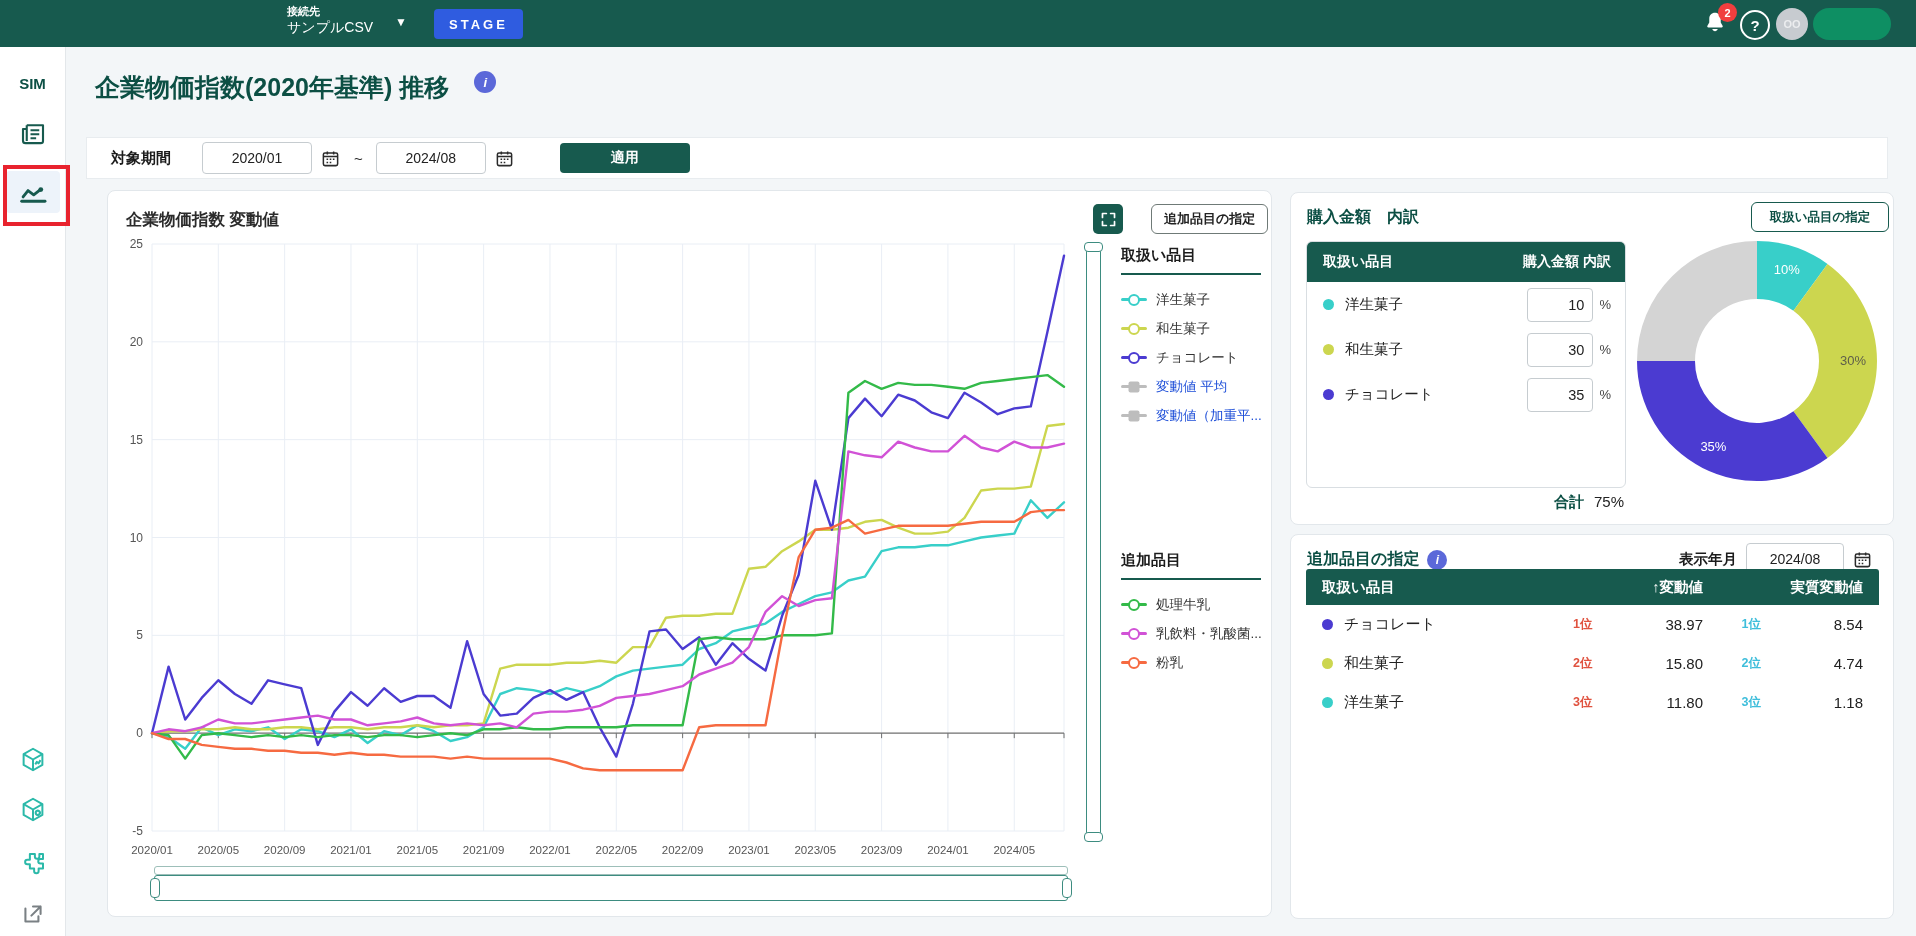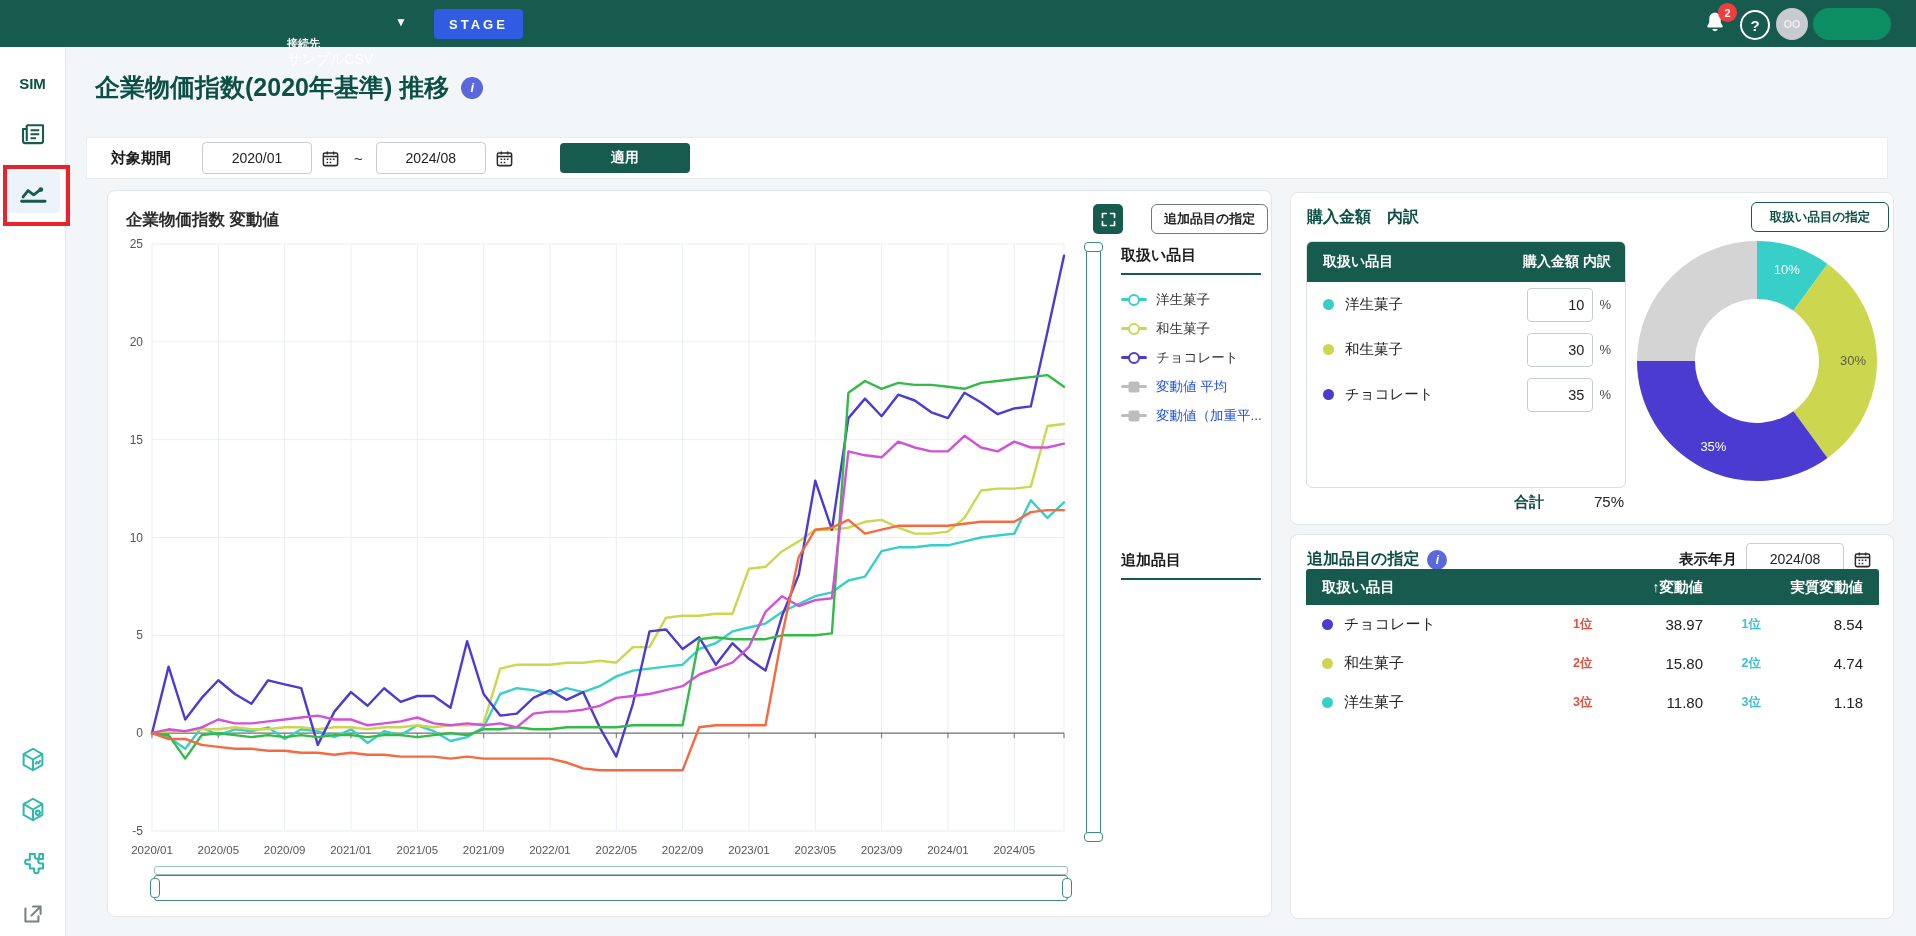--- a/index.html
+++ b/index.html
@@ -1,21 +1,21 @@
 <!DOCTYPE html>
 <html><head>
 <meta charset="utf-8">
 <style>
   html,body{margin:0;padding:0;background:#dfe3e6;font-family:"Liberation Sans","DejaVu Sans",sans-serif;}
   .screen{position:relative;width:1916px;height:936px;background:#F3F6F8;overflow:hidden;}
   
   .topbar{position:absolute;left:0;top:0;width:1916px;height:47px;background:#175A4E;color:#fff;}
   .logo{position:absolute;left:20px;top:0;height:47px;display:flex;align-items:center;gap:7px;}
   .logo-text{font-size:17px;font-weight:bold;letter-spacing:.5px;}
-  .conn{position:absolute;left:287px;top:5px;line-height:1.25;cursor:pointer;margin-top:32px;}
+  .conn{position:absolute;left:287px;top:5px;line-height:1.25;cursor:pointer;}
   .conn-label{font-size:11px;font-weight:bold;}
   .conn-value{font-size:14px;font-weight:normal;}
   .conn-caret{position:absolute;left:395px;top:15px;font-size:12px;cursor:pointer;}
   .stage{position:absolute;left:434px;top:9px;height:30px;padding:0 15px;background:#2F5CE0;color:#fff;
          font-size:13px;font-weight:bold;letter-spacing:3px;border-radius:4px;display:flex;align-items:center;}
   .bell-wrap{position:absolute;left:1702px;top:10px;width:28px;height:28px;cursor:pointer;}
   .badge{position:absolute;left:1718px;top:3px;min-width:19px;height:19px;background:#F03E3E;border-radius:50%;
          color:#fff;font-size:11px;font-weight:bold;display:flex;align-items:center;justify-content:center;}
   .help{position:absolute;left:1740px;top:10px;width:26px;height:26px;border:2px solid #fff;border-radius:50%;
         display:flex;align-items:center;justify-content:center;font-size:15px;font-weight:bold;cursor:pointer;}
@@ -23,21 +23,21 @@
           color:#ECEDEF;font-size:11px;font-weight:bold;display:flex;align-items:center;justify-content:center;}
   .user-pill{position:absolute;left:1813px;top:8px;width:78px;height:32px;background:#0E8F63;border-radius:16px;cursor:pointer;}
   
   .sidebar{position:absolute;left:0;top:47px;width:65px;height:889px;background:#fff;border-right:1px solid #E3E7EA;}
   .sim-label{position:absolute;left:0;top:28px;width:65px;text-align:center;color:#0C4F44;font-weight:bold;font-size:15px;}
   .nav-ic{position:absolute;left:0;width:65px;display:flex;justify-content:center;cursor:pointer;}
   .nav-active-tile{position:absolute;left:6px;top:124px;width:54px;height:42px;background:#EDF3FA;border-radius:4px;}
   .annot{position:absolute;left:3px;top:118px;width:59px;height:53px;border:4px solid #E8232E;}
   
   .main{position:absolute;left:65px;top:47px;width:1851px;height:889px;}
-  .page-title-row{position:absolute;left:30px;top:24px;display:flex;align-items:center;gap:12px;}
+  .page-title-row{position:absolute;left:30px;top:24px;display:flex;align-items:flex-start;gap:25px;}
   .page-title{font-size:25px;font-weight:bold;color:#0C4F44;}
   .info-ic{width:22px;height:22px;border-radius:50%;background:#5B68D9;color:#fff;font-size:13px;font-weight:bold;
            display:flex;align-items:center;justify-content:center;font-style:italic;}
   .period-bar{position:absolute;left:21px;top:90px;width:1802px;height:42px;background:#fff;border:1px solid #E8ECEF;
               display:flex;align-items:center;padding-left:24px;box-sizing:border-box;gap:9px;}
   .period-label{font-size:15px;font-weight:bold;color:#1c1c1c;margin-right:22px;}
   .date-input{width:104px;height:28px;border:1px solid #C6CCD0;border-radius:4px;text-align:center;font-size:14px;color:#222;
               font-family:inherit;}
   .tilde{font-size:15px;color:#222;margin:0 4px;}
   .apply-btn{margin-left:36px;width:130px;height:30px;background:#175A4E;color:#fff;border:none;border-radius:4px;
@@ -79,21 +79,21 @@
   .ptable-head .c1{padding-left:16px;flex:1;}
   .ptable-head .c2{padding-right:14px;}
   .prow{display:flex;align-items:center;height:45px;padding:0 14px 0 16px;}
   .dot{width:11px;height:11px;border-radius:50%;flex:0 0 11px;margin-right:11px;}
   .prow .pname{font-size:14.5px;color:#222;flex:1;}
   .pct-input{width:54px;height:30px;border:1px solid #C6CCD0;border-radius:4px;text-align:right;padding-right:8px;
              font-size:14.5px;color:#222;font-family:inherit;}
   .pct-unit{font-size:13px;color:#444;margin-left:6px;}
   .total-row{position:absolute;left:15px;top:300px;width:318px;text-align:right;font-size:15px;}
   .total-label{font-weight:bold;color:#0C4F44;margin-right:10px;}
-  .total-value{color:#222;margin-left:40px;}
+  .total-value{color:#222;}
   .donut-svg{position:absolute;left:326px;top:28px;}
   
   .ranking-card{left:1225px;top:487px;width:604px;height:385px;}
   .rk-right{position:absolute;left:388px;top:8px;display:flex;align-items:center;gap:9px;}
   .rk-month-label{font-size:14.5px;font-weight:bold;color:#1c1c1c;}
   .rtable-head{position:absolute;left:15px;top:34px;width:573px;height:36px;background:#175A4E;color:#fff;border-radius:3px 3px 0 0;
                display:grid;grid-template-columns:1fr 130px 160px;align-items:center;font-size:14.5px;font-weight:bold;
                padding:0 16px;box-sizing:border-box;}
   .rtable-head .h2,.rtable-head .h3{text-align:right;}
   .rtable-body{position:absolute;left:15px;top:70px;width:573px;}
@@ -334,20 +334,43 @@
             <span class="lg-marker" style="color: rgb(189, 189, 189);">
                 <span class="lg-line"></span>
                 <span class="lg-ring"></span>
               </span>
             <span class="lg-label">変動値（加重平...</span>
             </li>
         </ul>
       </div>
       <div class="legend legend2">
         <div class="lg-title">追加品目</div>
+        <ul class="lg-list">
+          <li class="lg-item">
+            <span class="lg-marker" style="color: rgb(51, 186, 73);">
+                <span class="lg-line"></span>
+                <span class="lg-ring"></span>
+              </span>
+            <span class="lg-label">処理牛乳</span>
+            </li>
+          <li class="lg-item">
+            <span class="lg-marker" style="color: rgb(209, 82, 214);">
+                <span class="lg-line"></span>
+                <span class="lg-ring"></span>
+              </span>
+            <span class="lg-label">乳飲料・乳酸菌...</span>
+            </li>
+          <li class="lg-item">
+            <span class="lg-marker" style="color: rgb(246, 106, 65);">
+                <span class="lg-line"></span>
+                <span class="lg-ring"></span>
+              </span>
+            <span class="lg-label">粉乳</span>
+            </li>
+        </ul>
       </div>
 
       <div class="vslider"></div>
       <div class="vhandle" style="top:51px;"></div>
       <div class="vhandle" style="top:641px;"></div>
       <div class="hslider-top"></div>
       <div class="hslider"></div>
       <div class="hhandle" style="left:42px;"></div>
       <div class="hhandle" style="left:954px;"></div>
     </section>

